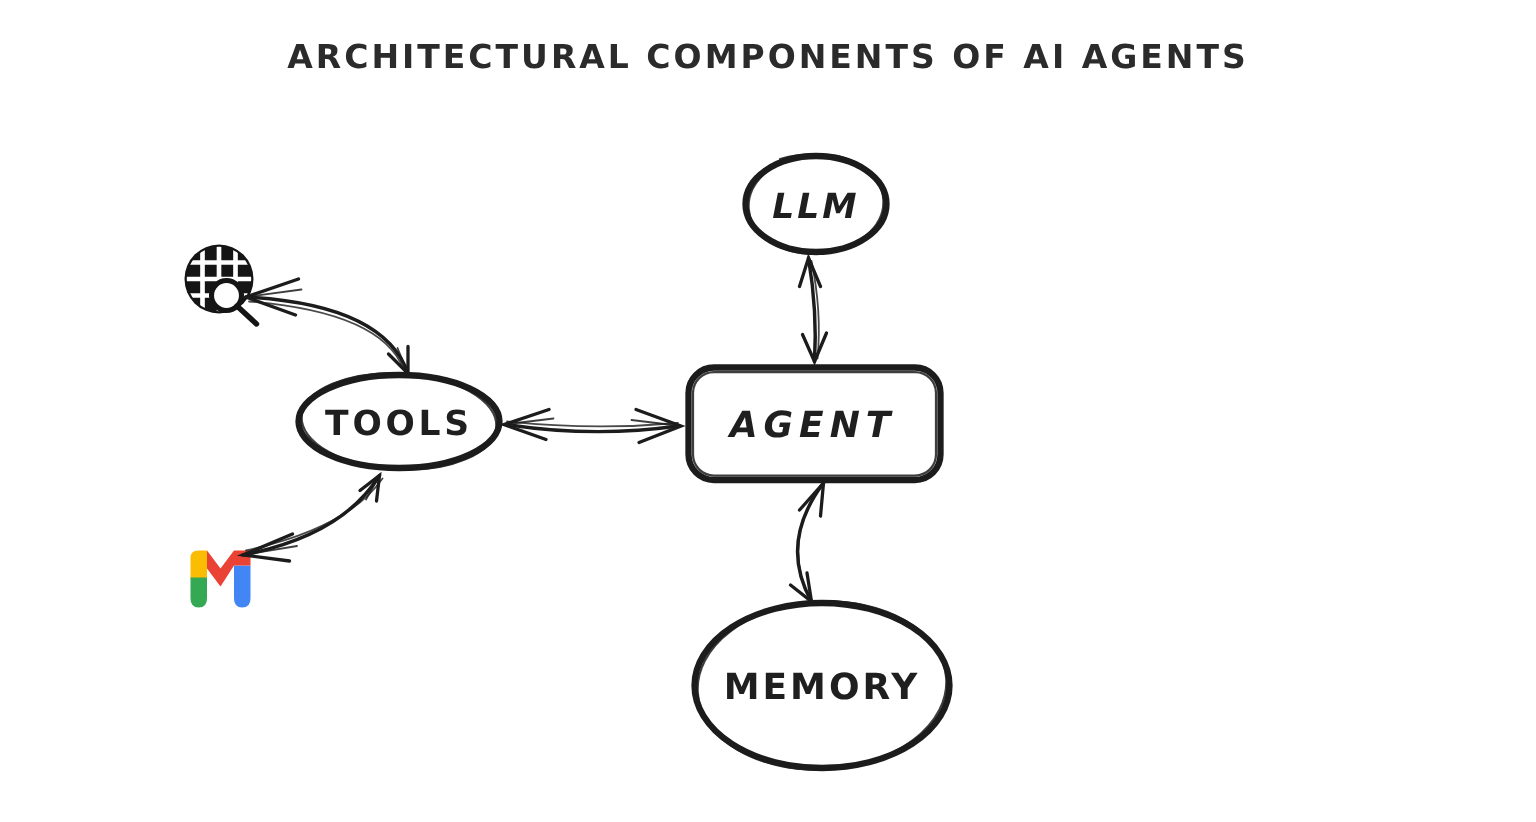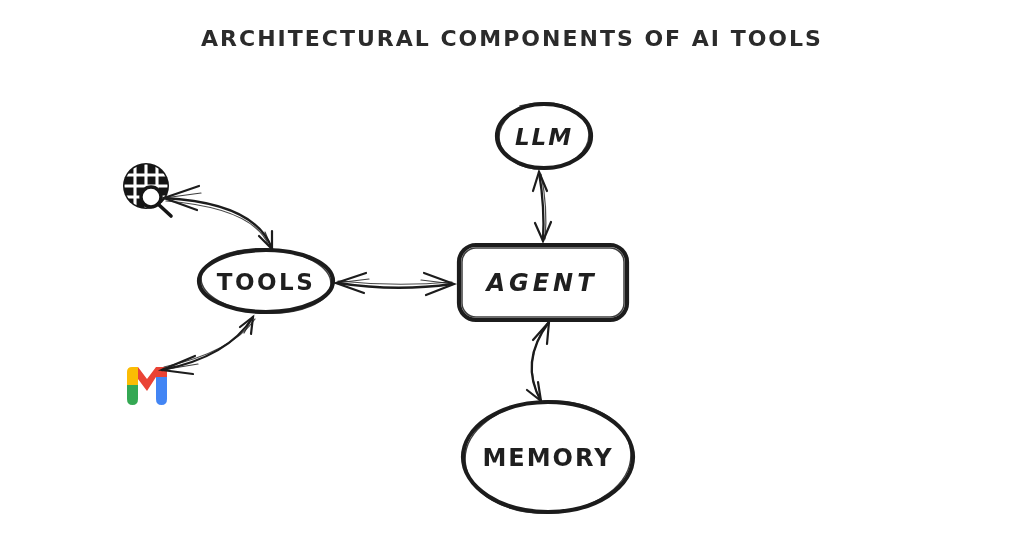--- a/index.html
+++ b/index.html
@@ -20,21 +20,21 @@
   .lbl{font-family:"DejaVu Sans",sans-serif;font-weight:700;fill:#1f1f1f;text-anchor:middle;}
   .lbl-italic{font-style:italic;}
   .ink{fill:#151515;}
   .grid{stroke:#ffffff;stroke-width:3.1;}
 </style>
 </head>
 <body>
 
 <div class="stage">
 
-  <div class="title">ARCHITECTURAL COMPONENTS OF AI TOOLS</div>
+  <div class="title">ARCHITECTURAL COMPONENTS OF AI AGENTS</div>
 
   <svg width="1024" height="548" viewBox="0 0 1024 548">
 
     <defs>
       <clipPath id="globeClip">
           <circle cx="146" cy="186" r="21.5"></circle>
         </clipPath>
     </defs>
 
     <g>

